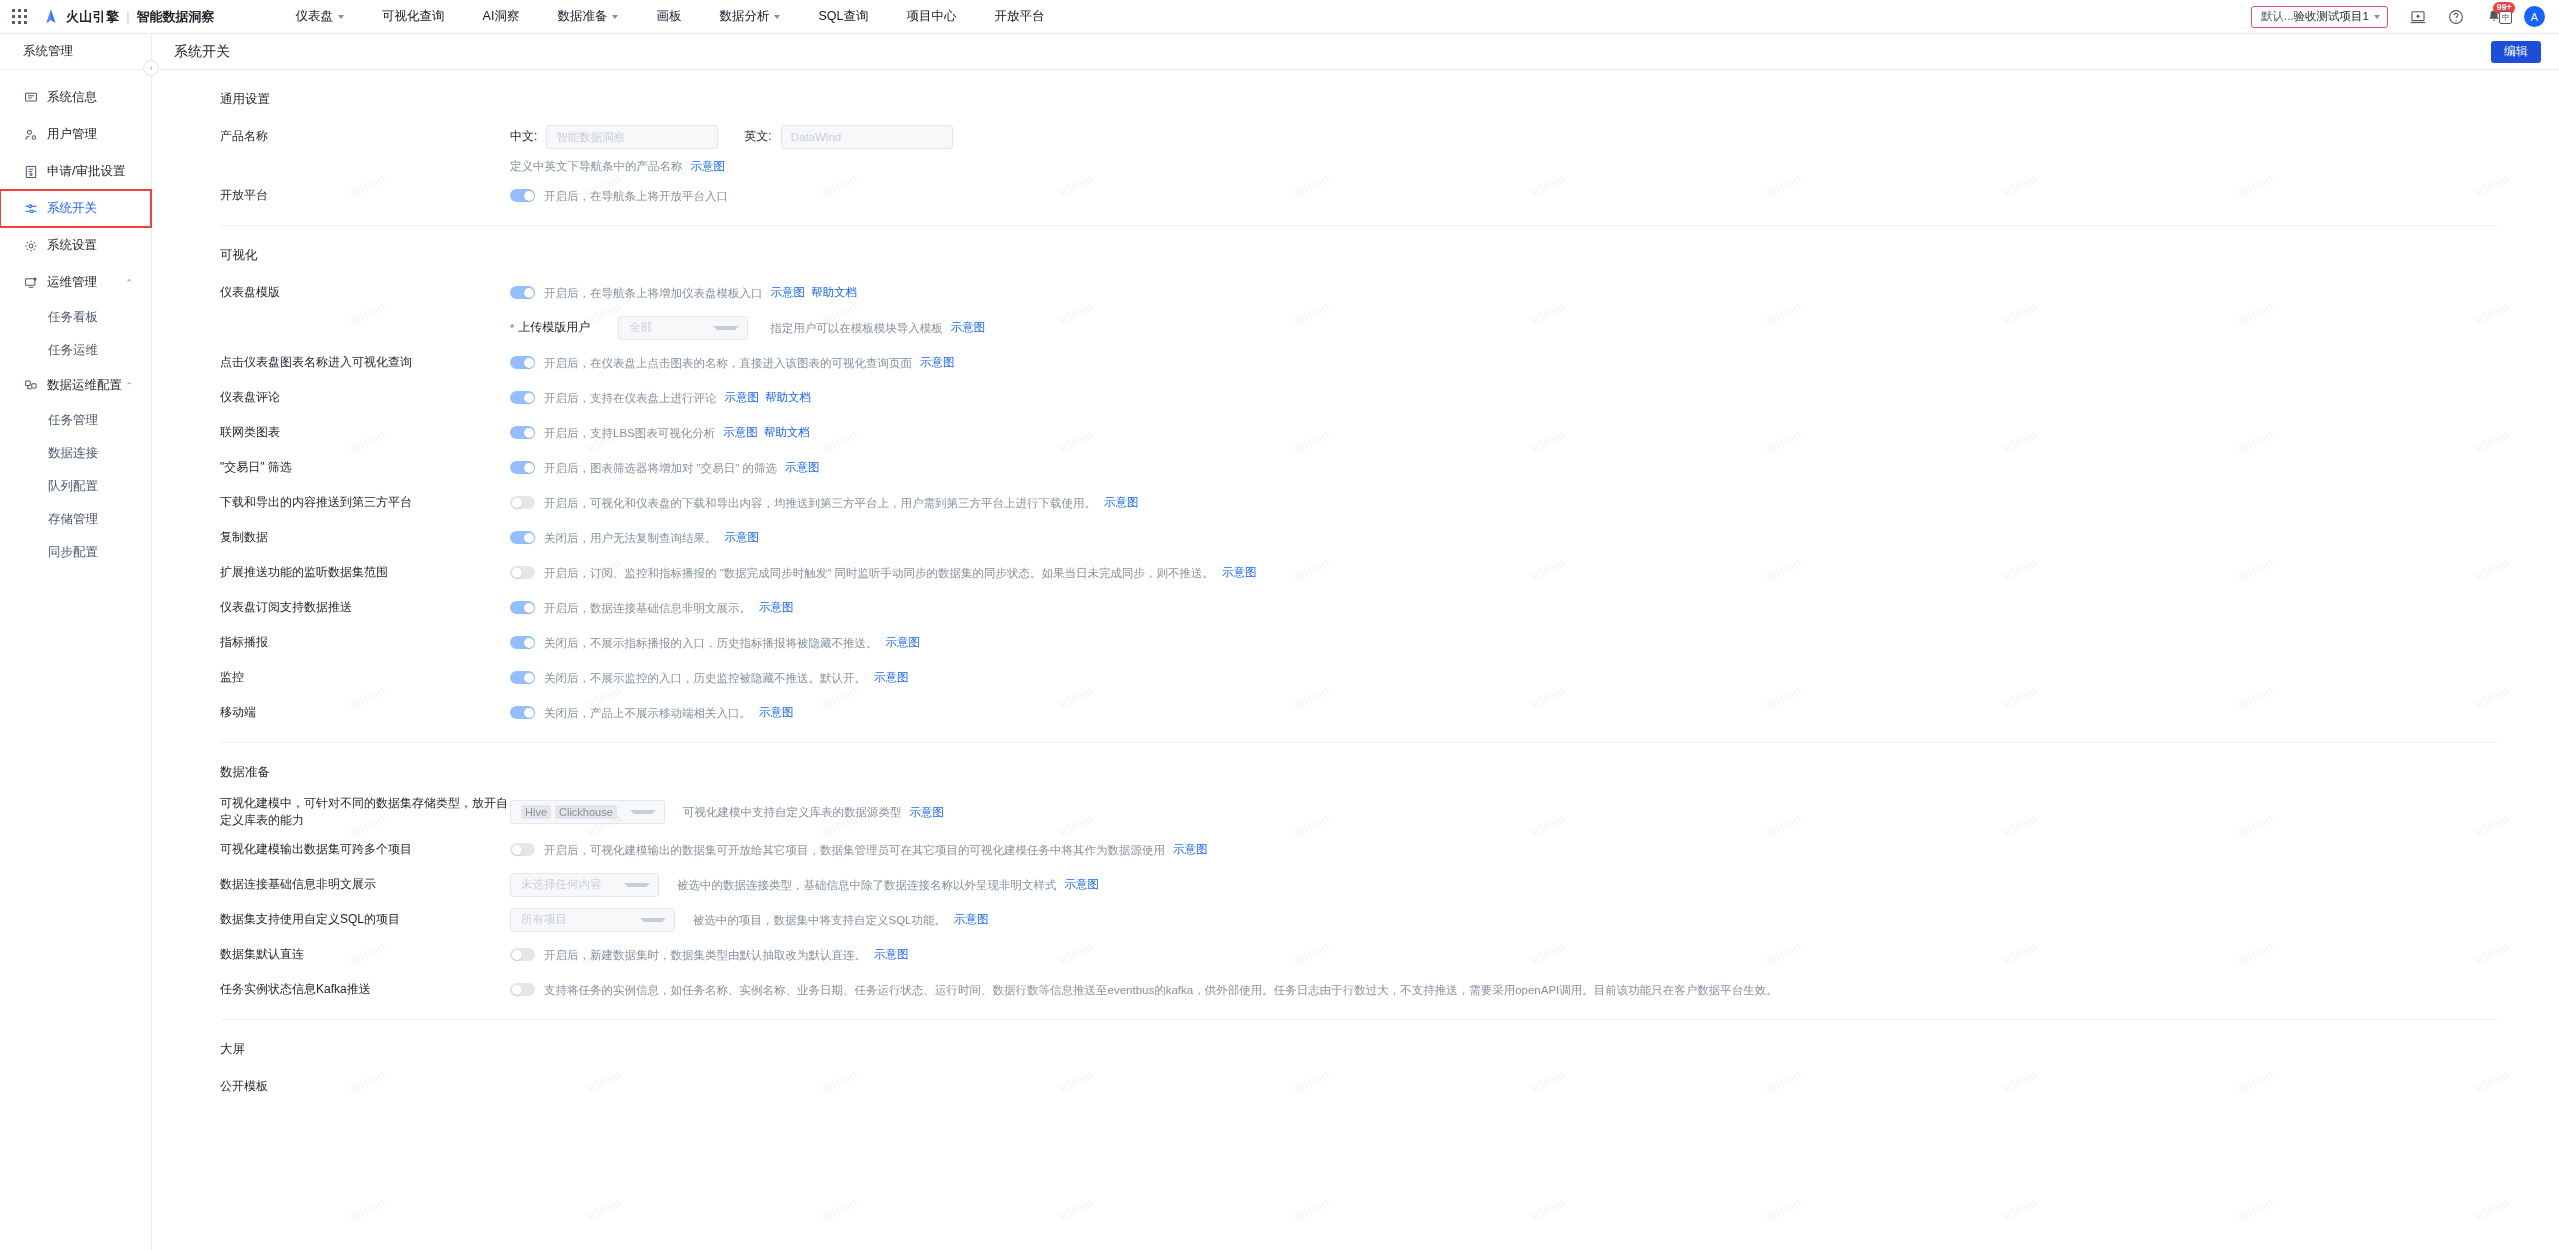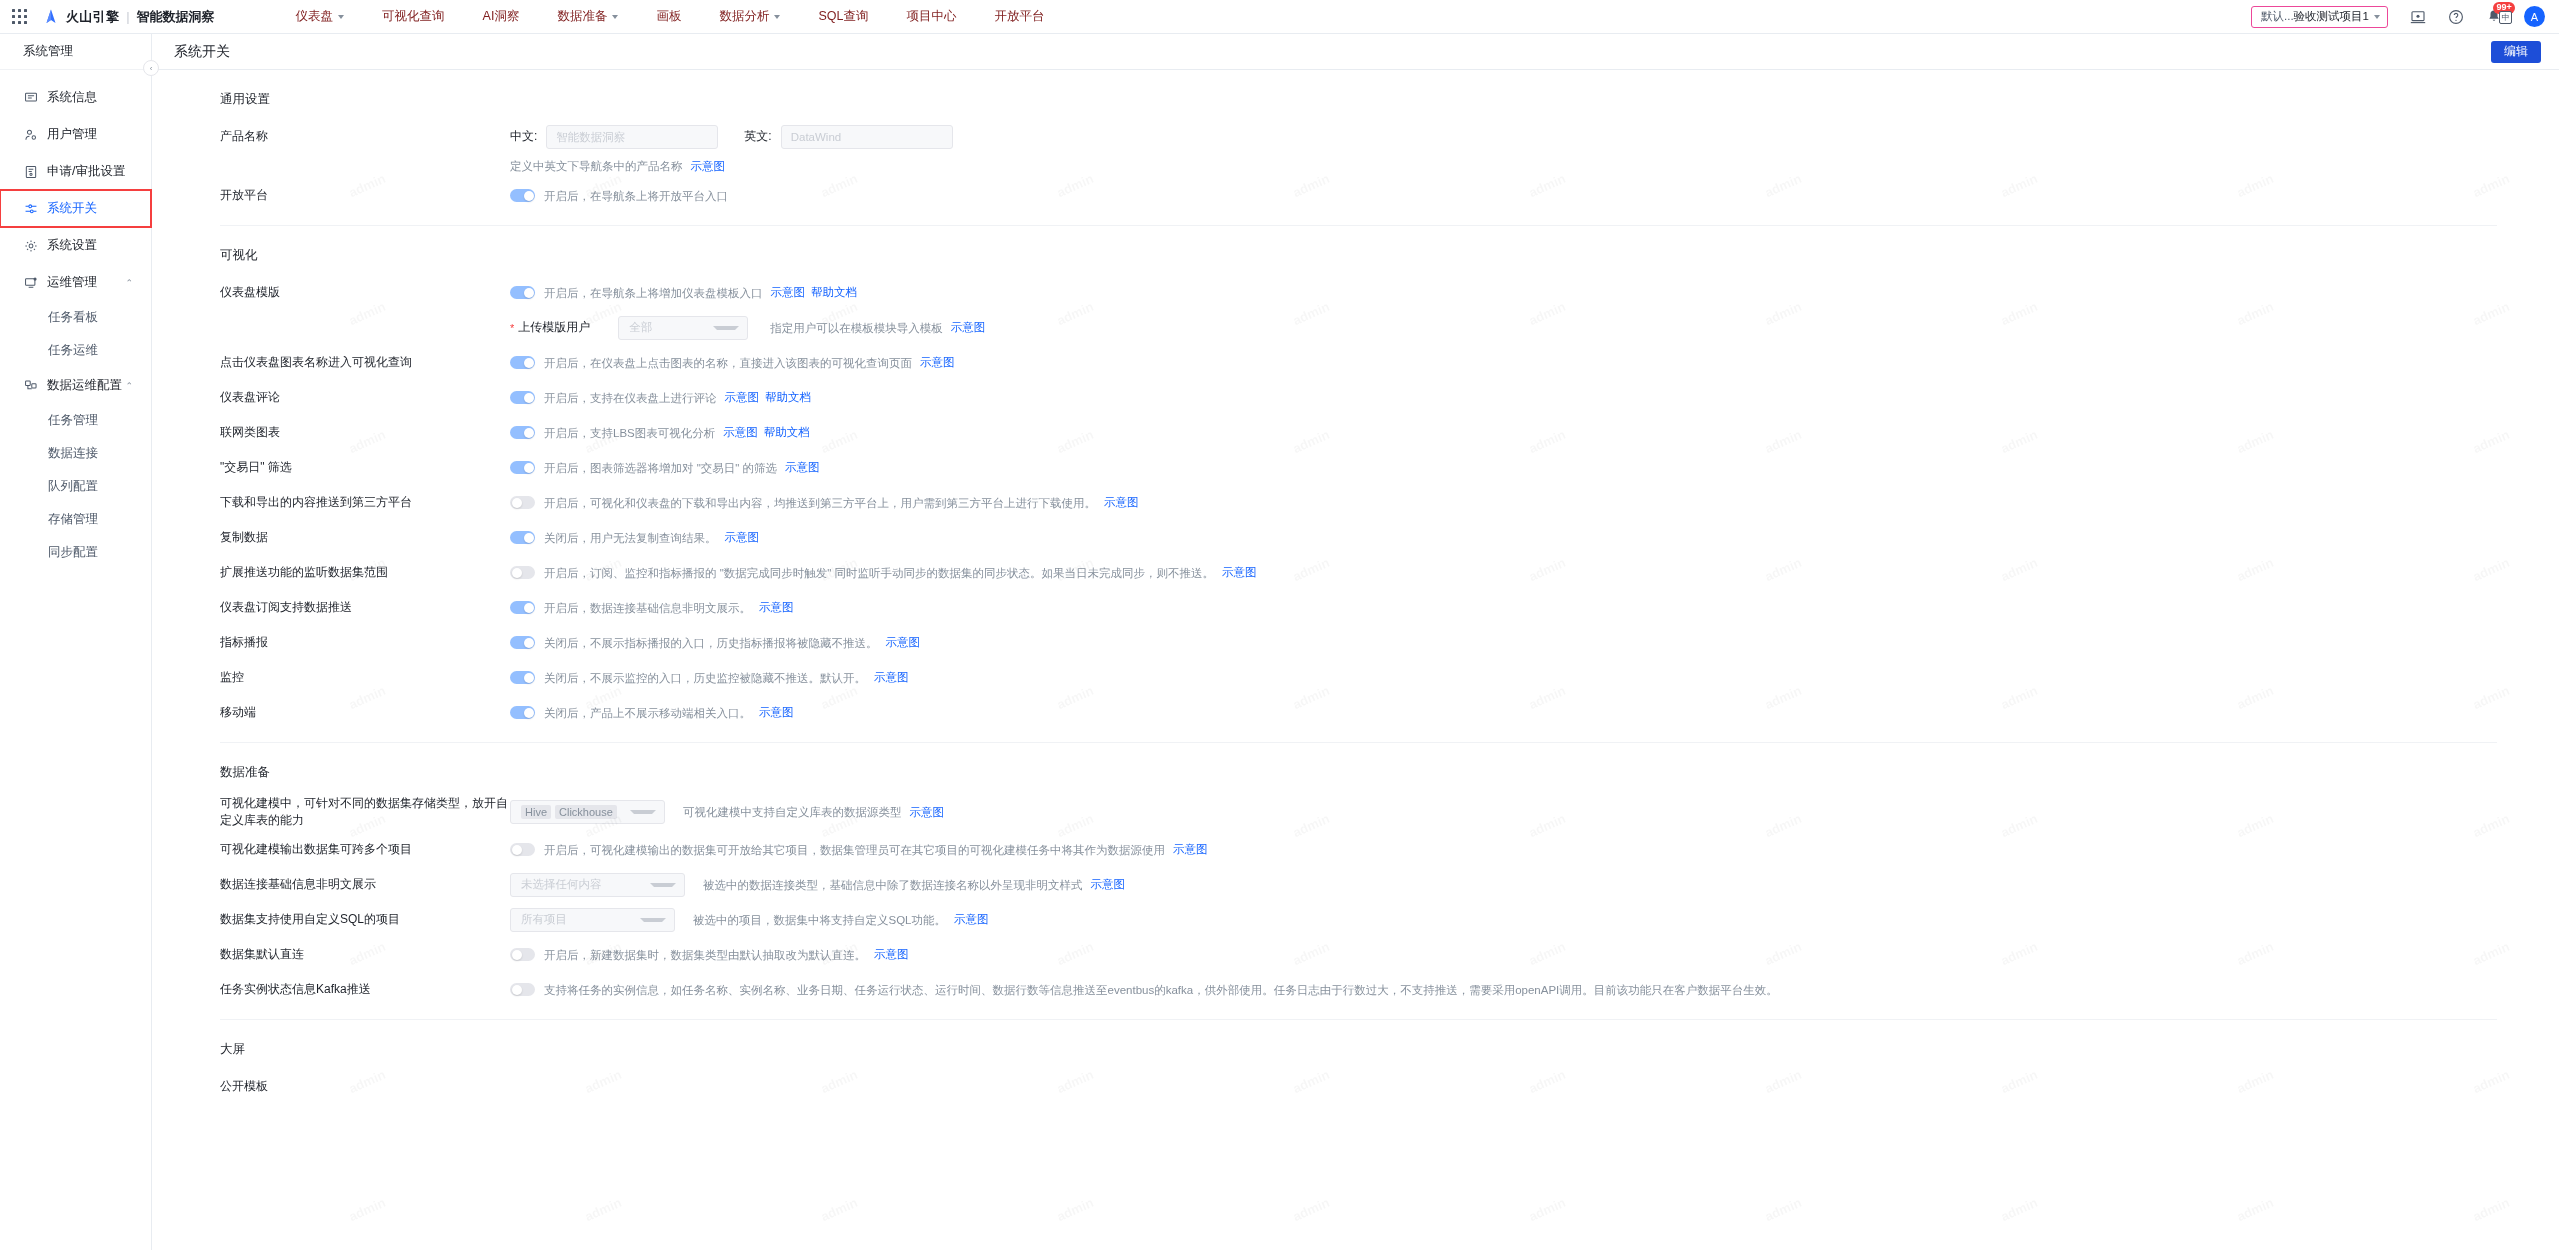--- a/index.html
+++ b/index.html
@@ -20,21 +20,21 @@
     position: relative;
     padding: 0 14px 0 12px;
   }
   .grid-icon { width: 16px; height: 16px; display:grid; grid-template-columns: repeat(3,1fr); grid-template-rows: repeat(3,1fr); gap: 2px; margin-right: 14px; flex:none;}
   .grid-icon i { background: #4e5969; width: 3px; height: 3px; border-radius: 0.5px; }
   .brandlogo { width: 18px; height: 18px; margin-right: 6px; flex:none; }
   .brandname { font-size: 13px; font-weight: 700; color: #1d2129; letter-spacing: .3px; white-space: nowrap;}
   .brandsep { color: #c9cdd4; margin: 0 7px; font-size: 13px; font-weight: 300;}
   .brandsub { font-size: 13px; font-weight: 700; color: #1d2129; white-space: nowrap; }
   .navmenu { display: flex; align-items: center; margin-left: 62px; }
-  .navitem { font-size: 12.5px; color: #7f1d1d; padding: 0 19px; display:flex; align-items:center; white-space: nowrap; cursor: pointer;}
+  .navitem { font-size: 12.5px; color: #0f172a; padding: 0 19px; display:flex; align-items:center; white-space: nowrap; cursor: pointer;}
   .caret { width:0;height:0;border-left:3.5px solid transparent;border-right:3.5px solid transparent;border-top:4px solid #86909c;margin-left:5px;display:inline-block;}
   .top-right { margin-left: auto; display: flex; align-items: center; gap: 0; }
   .proj-select {
     border: 1px solid #ec4899; border-radius: 3px; height: 22px;
     display: flex; align-items: center; padding: 0 7px 0 9px;
     font-size: 11.5px; color: #1d2129; cursor: pointer; background:#fff;
   }
   .proj-select .dim { color: #4e5969; }
   .ticon { width: 16px; height: 16px; margin-left: 22px; position: relative; cursor:pointer; color:#4e5969;}
   .ticon svg { display:block; }
@@ -127,21 +127,21 @@
     font-family: inherit;
   }
   .txt-input::placeholder { color: #c9cdd4; }
   .sel {
     height: 24px; border: 1px solid #e5e6eb; border-radius: 3px; background: #f7f8fa;
     display: flex; align-items: center; padding: 0 8px 0 10px; font-size: 11.5px;
     color: #c9cdd4; cursor: pointer; position: relative;
   }
   .sel .arw { margin-left: auto; padding-left: 18px; width:0;height:0;border-left:4px solid transparent;border-right:4px solid transparent;border-top:4.5px solid #c9cdd4;}
   .sel.w130 { width: 130px; }
-  .sel.w175 { width: 175px; }
+  .sel.w175 { width: 149px; }
   .sel.w165 { width: 165px; }
   .sel.w155 { width: 155px; }
   .tagchip { background:#e5e6eb; color:#86909c; border-radius:2px; padding: 1px 4px; font-size: 11px; margin-right: 4px;}
   .req-star { color: #f53f3f; font-size: 11px; margin-right: 4px; }
   .sublabel { font-size: 12px; color: #1d2129; margin-right: 6px; }
 
   .user-add {
     width: 24px; height: 24px; border: 1px solid #e5e6eb; border-left: none;
     border-radius: 0 3px 3px 0; background: #f7f8fa; display: flex;
     align-items: center; justify-content: center; color: #c9cdd4; cursor: pointer;

